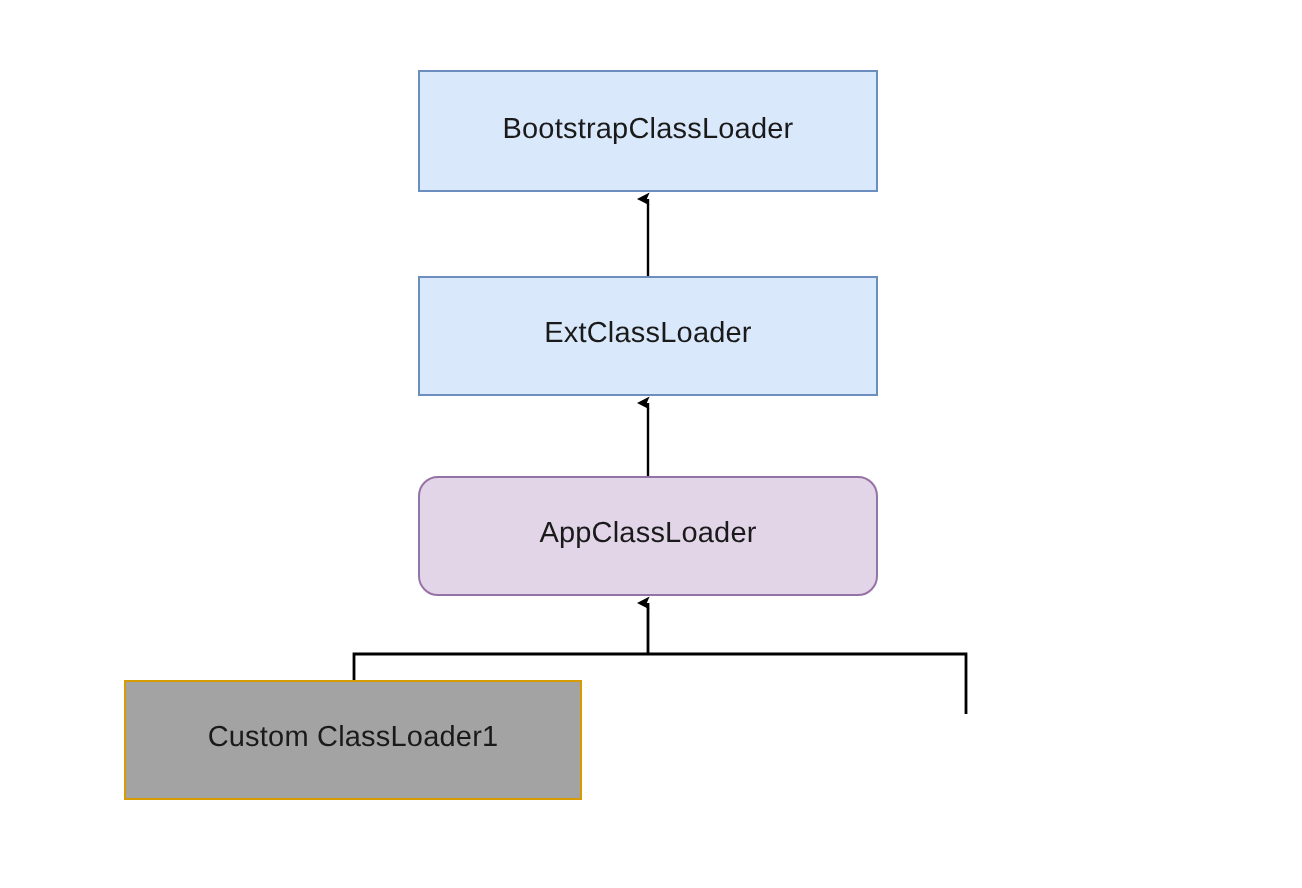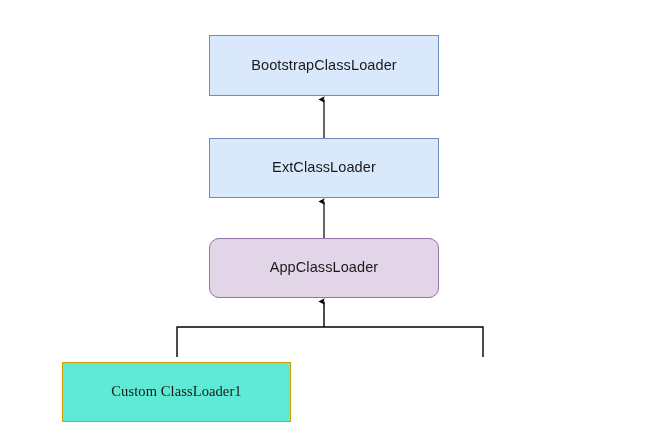--- a/index.html
+++ b/index.html
@@ -71,18 +71,18 @@
   </div>
 
   <div class="node" style="left:209px; top:138px; width:230px; height:60px; background:#dae8fc; border-color:#6c8ebf;">
     <span>ExtClassLoader</span>
   </div>
 
   <div class="node" style="left:209px; top:238px; width:230px; height:60px; background:#e1d5e7; border-color:#9673a6;border-radius:10px;">
     <span>AppClassLoader</span>
   </div>
 
-  <div class="node" style="left:62px; top:362px; width:229px; height:60px; background:#5eead4; border-color:#d79b00;font-family:Liberation Serif, serif;">
+  <div class="node" style="left:62px; top:340px; width:229px; height:60px; background:#a3a3a3; border-color:#d79b00;">
     <span>Custom ClassLoader1</span>
   </div>
 
 
 </div>
 
 </body></html>

